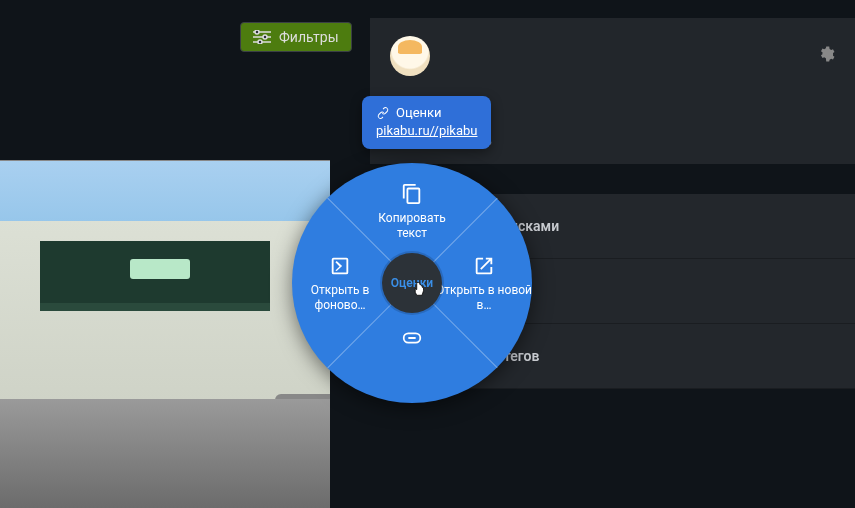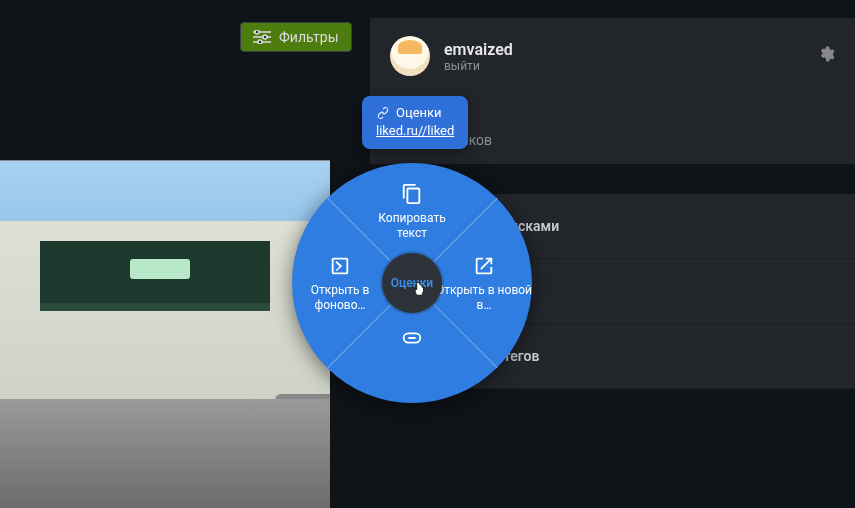--- a/index.html
+++ b/index.html
@@ -251,24 +251,20 @@
       </div>
     <div class="car"></div>
     <div class="plate">о634ср198</div>
   </div>
 </div>
 
 <div class="right-col">
   <div class="profile-card">
     <div class="profile-header">
       <div class="avatar"></div>
-      <div>
-        <div class="profile-name">emvaized</div>
-        <div class="logout">выйти</div>
-      </div>
       <div class="gear">
         <svg width="18" height="18" viewBox="0 0 24 24">
             <path fill="#888" d="M12 8a4 4 0 100 8 4 4 0 000-8zm9.4 4a7.5 7.5 0 00-.1-1.2l2-1.6-2-3.4-2.4.8a7.6 7.6 0 00-2.1-1.2L16.3 2h-4l-.5 2.4a7.6 7.6 0 00-2.1 1.2l-2.4-.8-2 3.4 2 1.6a7.5 7.5 0 000 2.4l-2 1.6 2 3.4 2.4-.8c.6.5 1.3.9 2.1 1.2L12.3 22h4l.5-2.4c.8-.3 1.5-.7 2.1-1.2l2.4.8 2-3.4-2-1.6c.1-.4.1-.8.1-1.2z"></path>
           </svg>
       </div>
     </div>
     <div class="stats-line">
       <span class="num"></span><span>тинг</span>
     </div>
     <div class="stats-line">
@@ -289,21 +285,21 @@
   </div>
 </div>
 
 <div class="tooltip">
   <div class="label">
     <svg width="14" height="14" viewBox="0 0 24 24">
         <path fill="#fff" d="M10 13a5 5 0 007 0l3-3a5 5 0 00-7-7l-1.5 1.5 1.4 1.4L14 4.8a3 3 0 114.2 4.2l-3 3A3 3 0 0111 12l-1 1zm4-2a5 5 0 00-7 0l-3 3a5 5 0 007 7l1.5-1.5-1.4-1.4L10 19.2a3 3 0 11-4.2-4.2l3-3A3 3 0 0113 12l1-1z"></path>
       </svg>
     <span>Оценки</span>
   </div>
-  <div class="url">liked.ru//liked</div>
+  <div class="url">pikabu.ru//pikabu</div>
 </div>
 
 <div class="radial">
   <div class="radial-bg"></div>
   <div class="radial-divider" style="transform: rotate(45deg);"></div>
   <div class="radial-divider" style="transform: rotate(135deg);"></div>
   <div class="radial-divider" style="transform: rotate(225deg);"></div>
   <div class="radial-divider" style="transform: rotate(315deg);"></div>
 
   <div class="sector top">

